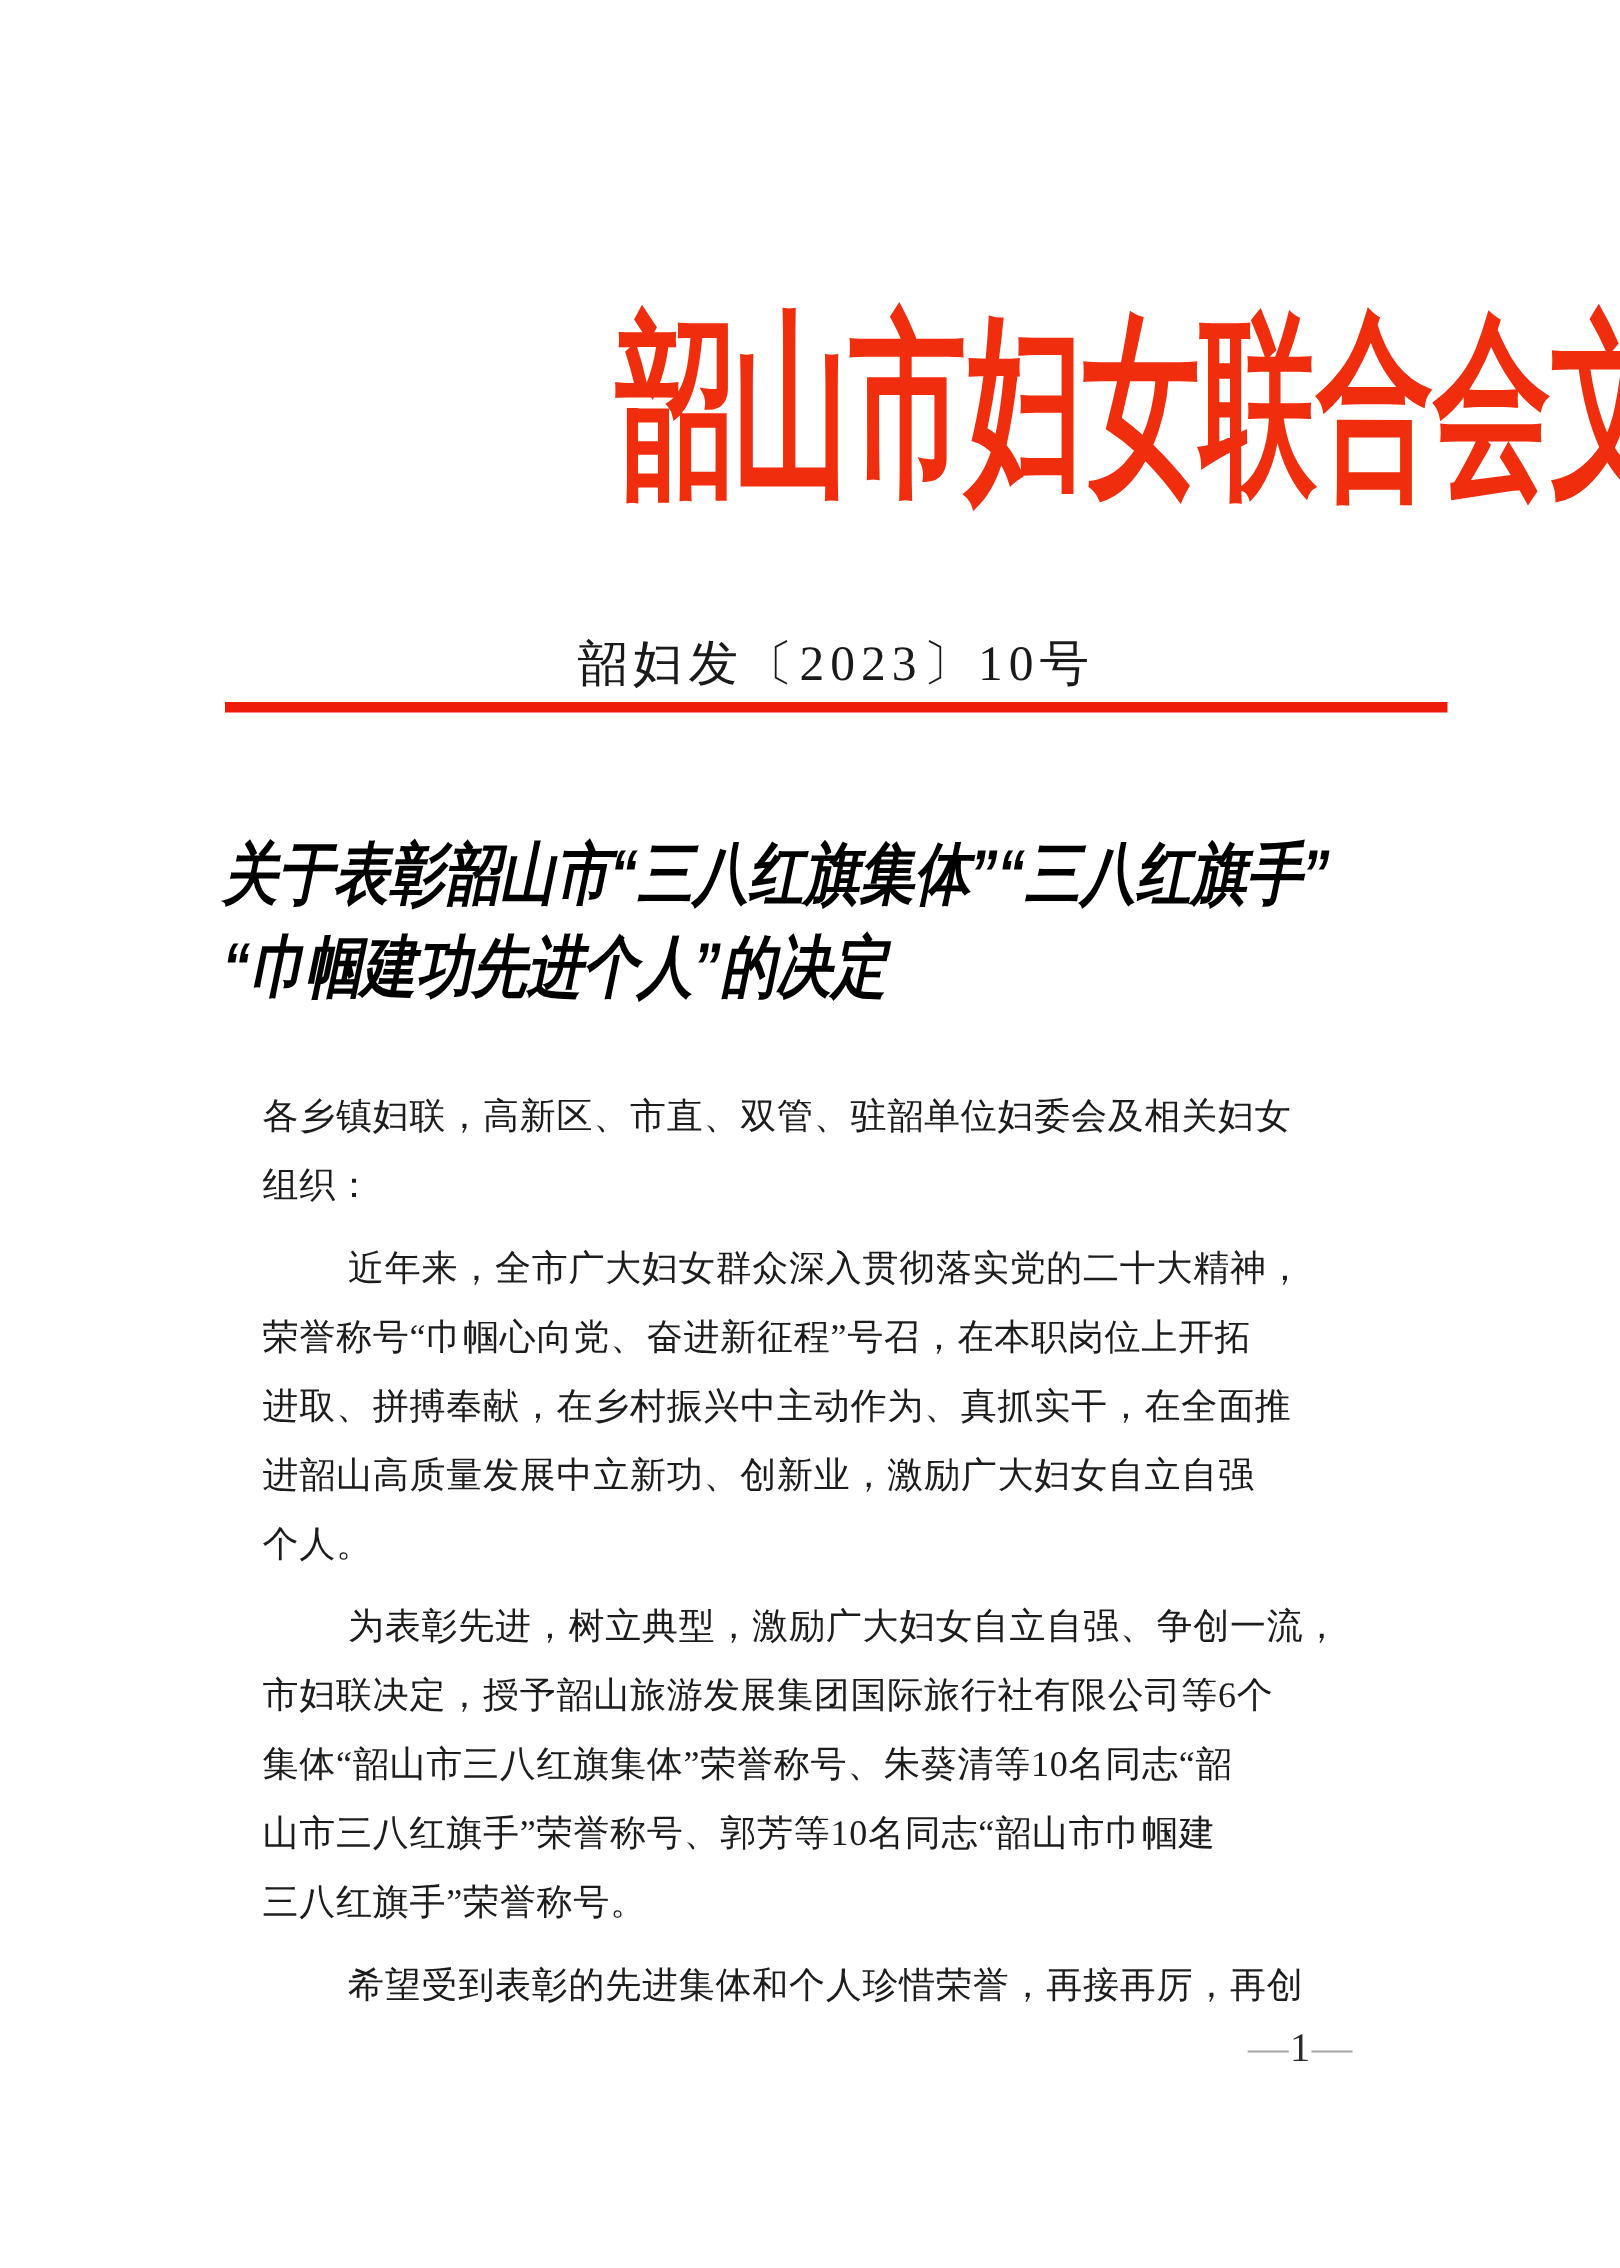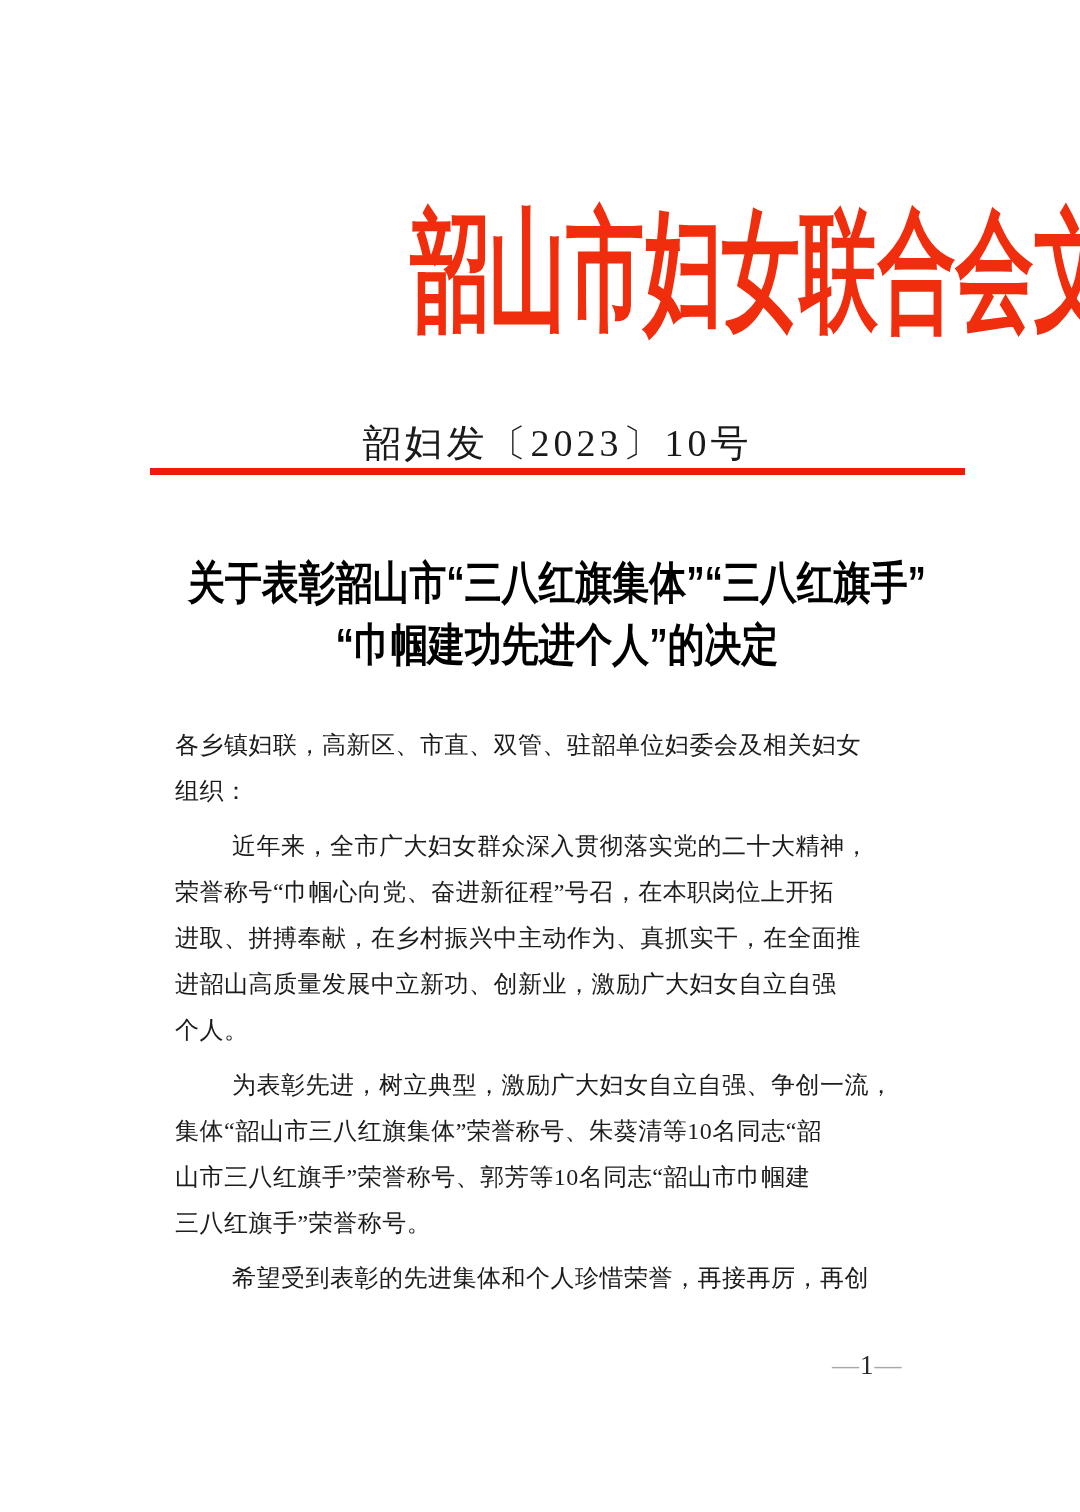--- a/index.html
+++ b/index.html
@@ -42,47 +42,48 @@
     transform-origin: center center;
   }
 
   
   .doc-number {
     position: absolute;
     left: 150px;
     width: 815px;
     top: 424px;
     text-align: center;
-    font-size: 38px;
+    font-size: 33px;
     line-height: 38px;
     letter-spacing: 4px;
     color: #1a1a1a;
     white-space: nowrap;
   }
 
   
   .red-rule {
     position: absolute;
     left: 150px;
     width: 815px;
     top: 468px;
     height: 7px;
     background: var(--rule-red, #ee1a0a);
   }
 
   
   .doc-title {
     position: absolute;
-    left: 72px;
+    left: 61px;
     width: 970px;
     top: 552px;
-    text-align: center;
+    text-align: left;
     font-family: "Liberation Sans", "DejaVu Sans", sans-serif;
     font-weight: 800;
     color: #000000;
+    font-style: italic;
   }
   .title-line {
     display: block;
     font-size: 45px;
     line-height: 62px;
     white-space: nowrap;
     transform: scaleX(0.82);
     transform-origin: center center;
   }
 
@@ -140,20 +141,21 @@
 
   <div class="body-text">
       <div class="body-line">各乡镇妇联，高新区、市直、双管、驻韶单位妇委会及相关妇女</div>
       <div class="body-line">组织：</div>
       <div class="body-line indent">近年来，全市广大妇女群众深入贯彻落实党的二十大精神，</div>
       <div class="body-line">荣誉称号“巾帼心向党、奋进新征程”号召，在本职岗位上开拓</div>
       <div class="body-line">进取、拼搏奉献，在乡村振兴中主动作为、真抓实干，在全面推</div>
       <div class="body-line">进韶山高质量发展中立新功、创新业，激励广大妇女自立自强</div>
       <div class="body-line">个人。</div>
       <div class="body-line indent">为表彰先进，树立典型，激励广大妇女自立自强、争创一流，</div>
+      <div class="body-line">市妇联决定，授予韶山旅游发展集团国际旅行社有限公司等6个</div>
       <div class="body-line">集体“韶山市三八红旗集体”荣誉称号、朱葵清等10名同志“韶</div>
       <div class="body-line">山市三八红旗手”荣誉称号、郭芳等10名同志“韶山市巾帼建</div>
       <div class="body-line">三八红旗手”荣誉称号。</div>
       <div class="body-line indent">希望受到表彰的先进集体和个人珍惜荣誉，再接再厉，再创</div>
     </div>
 
   <div class="page-number">
     <span class="dash">—</span><span class="num">1</span><span class="dash">—</span>
   </div>
 

